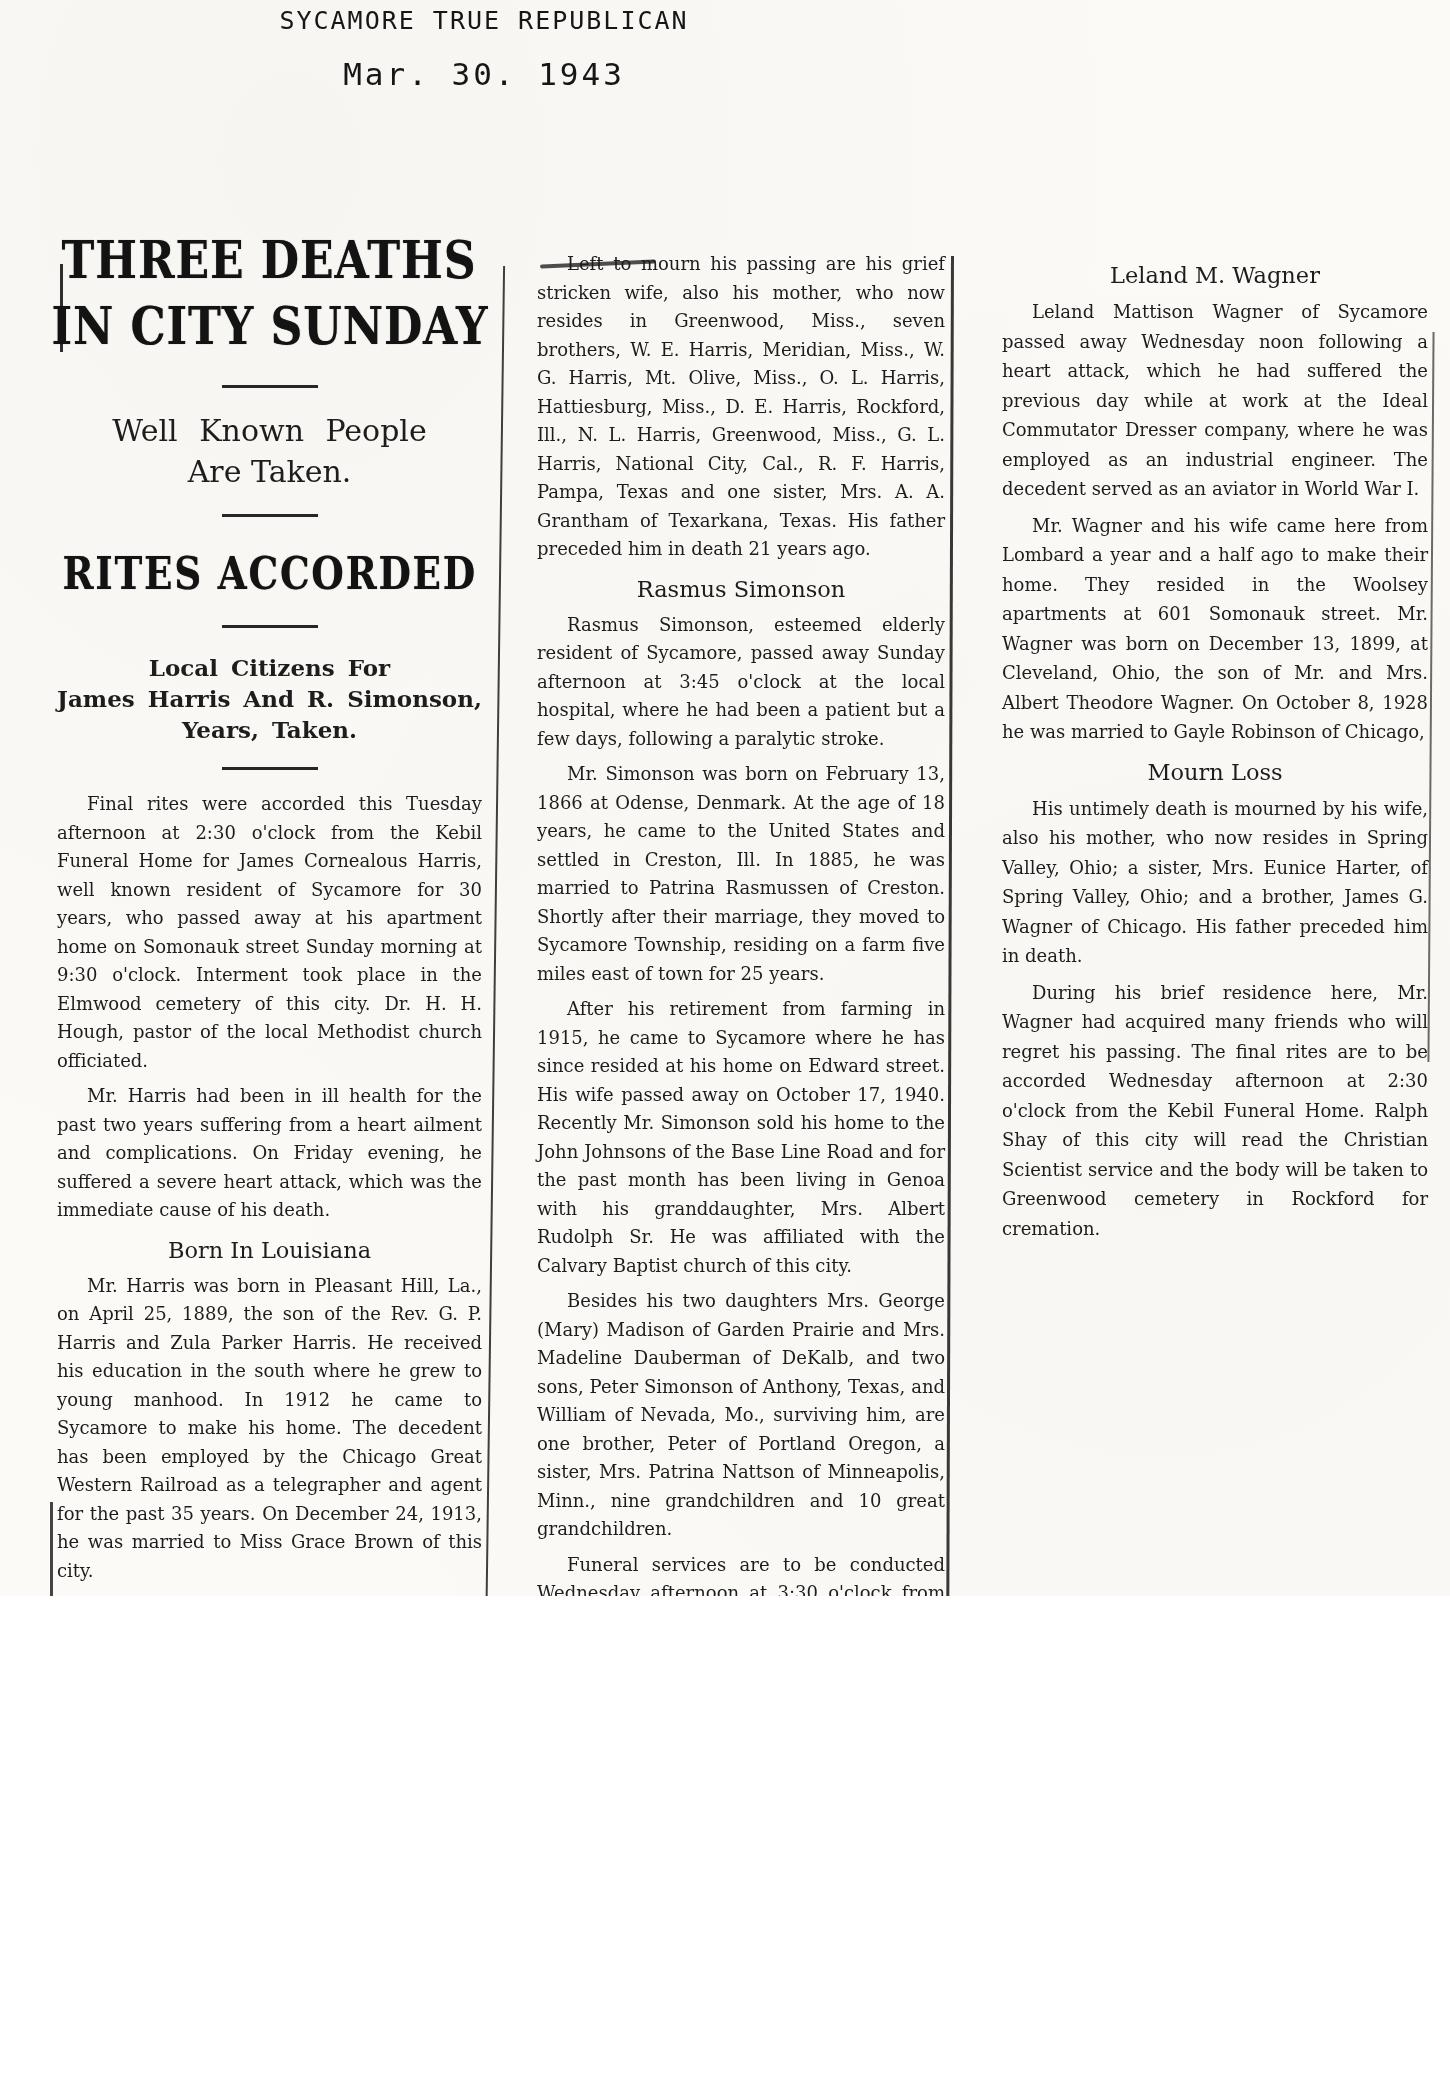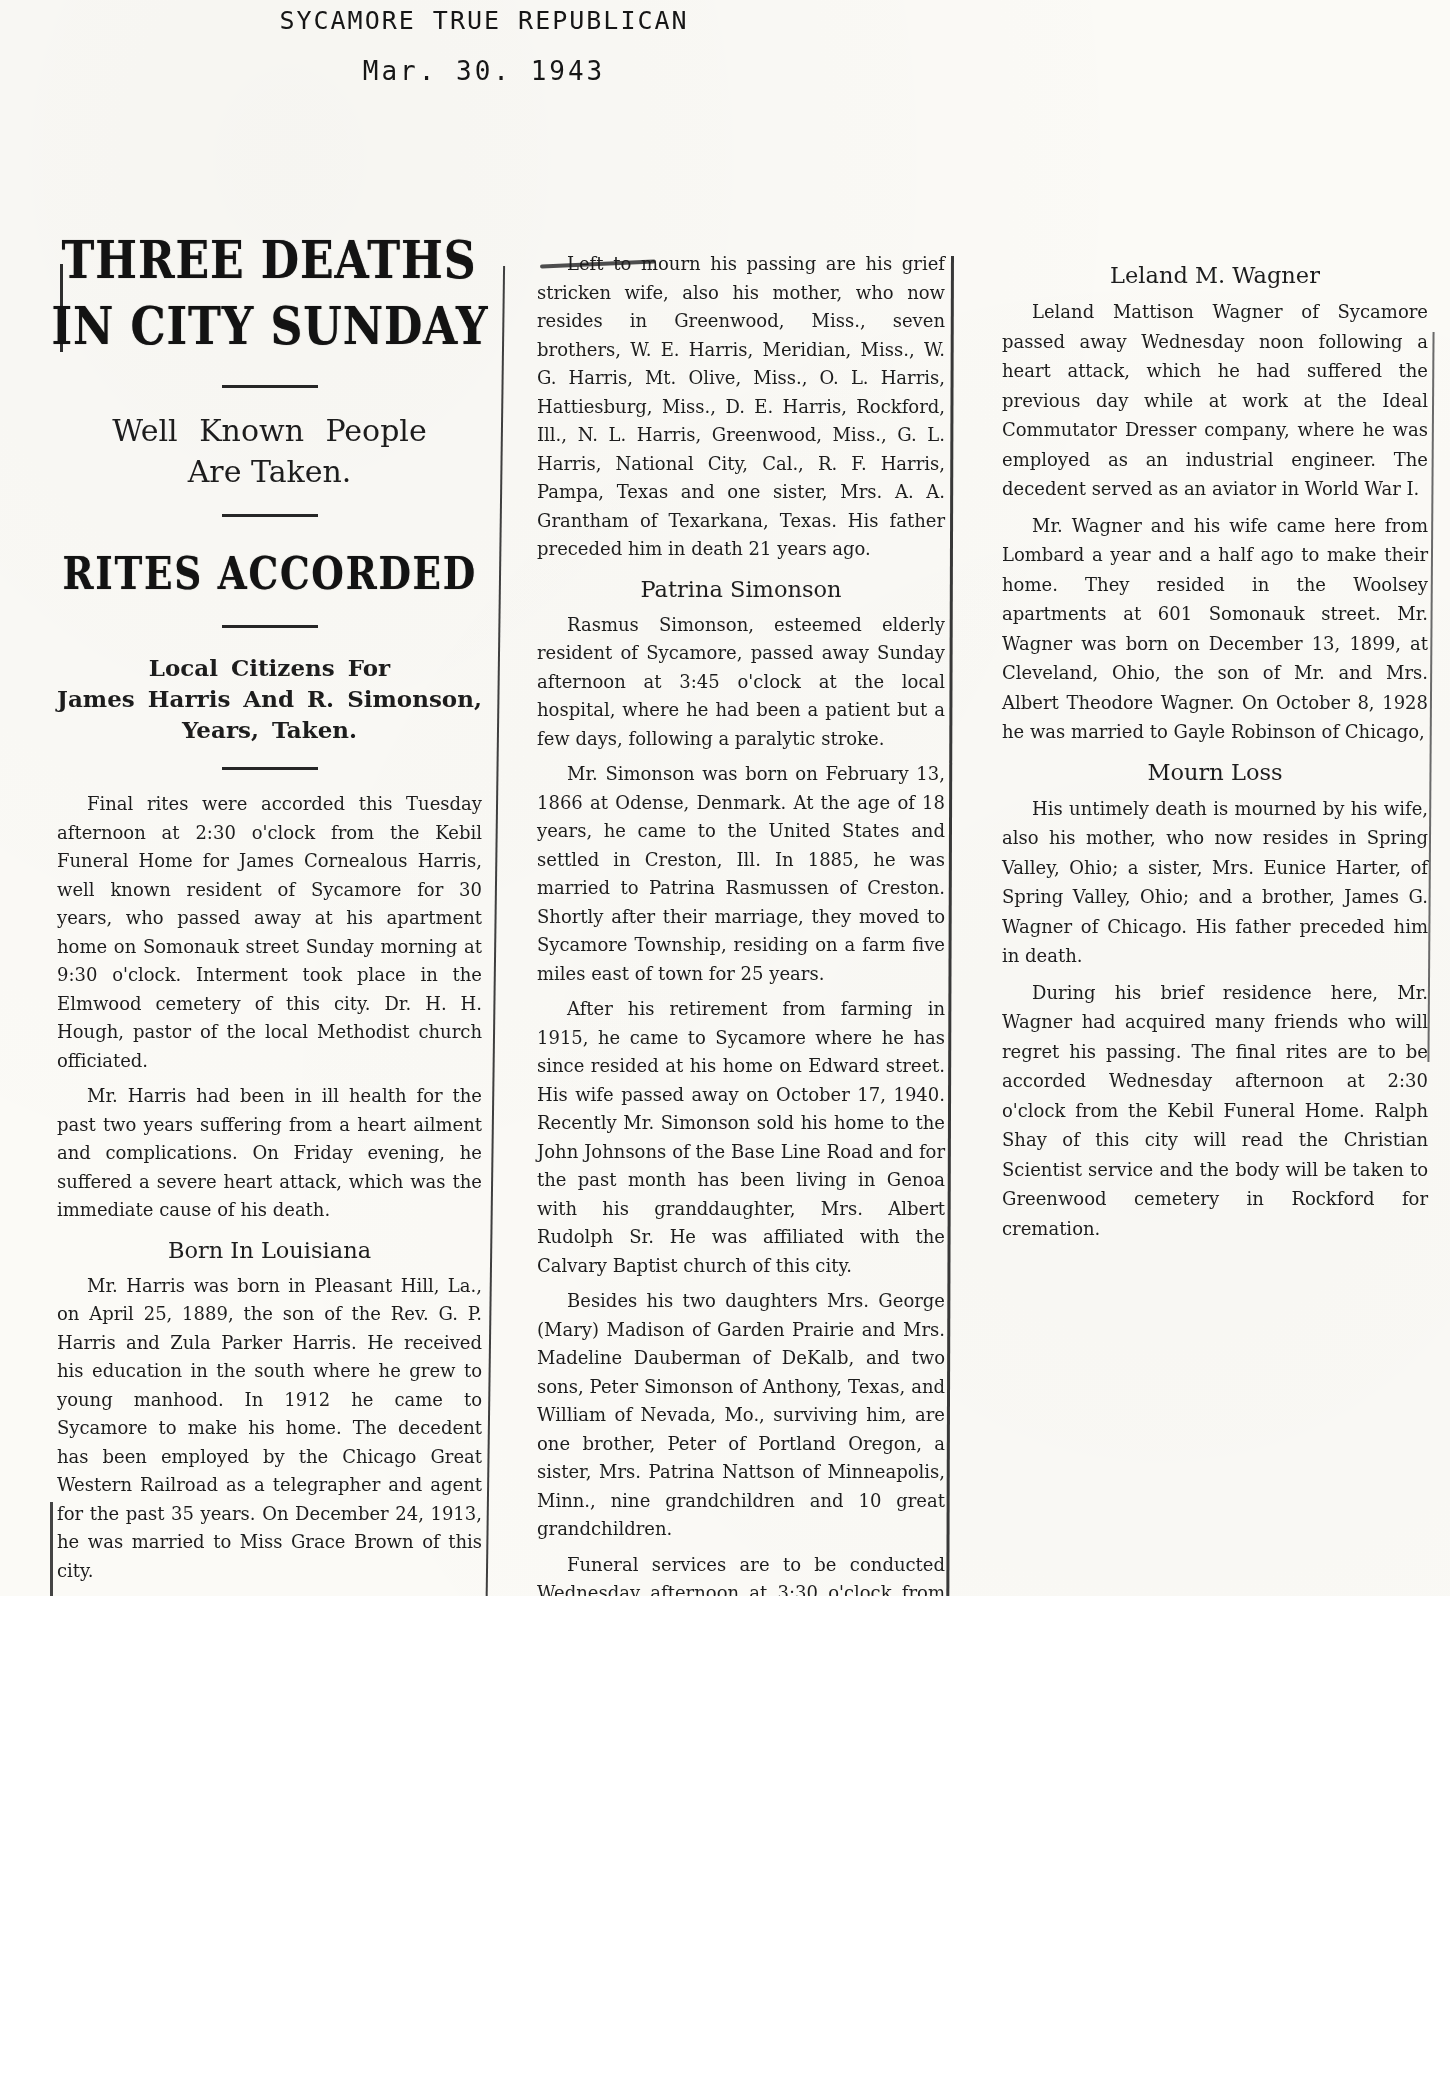--- a/index.html
+++ b/index.html
@@ -16,21 +16,21 @@
   }
 
   
   .masthead {
     position:absolute; top:6px; left:0; width:968px;
     text-align:center;
     font-family:"DejaVu Sans Mono","Liberation Mono",monospace;
     color:#161616;
   }
   .masthead .pub  { font-size:25px; letter-spacing:2px; }
-  .masthead .date { margin-top:21px; font-size:26px; letter-spacing:3px; }
+  .masthead .date { margin-top:21px; font-size:31px; letter-spacing:3px; }
 
   
   .col { position:absolute; text-align:justify; }
   .col p { margin:0 0 7px 0; text-indent:30px; font-size:18px; line-height:28.5px; }
   #col1 { left:57px;  top:227px; width:425px; }
   #col2 { left:537px; top:250px; width:408px; }
   #col3 { left:1002px;top:250px; width:426px; }
   #col3 p { line-height:29.5px; }
 
   
@@ -129,21 +129,21 @@
 
     <p>Final rites were accorded this Tuesday afternoon at 2:30 o'clock from the Kebil Funeral Home for James Cornealous Harris, well known resident of Sycamore for 30 years, who passed away at his apartment home on Somonauk street Sunday morning at 9:30 o'clock. Interment took place in the Elmwood cemetery of this city. Dr. H. H. Hough, pastor of the local Methodist church officiated.</p>
     <p>Mr. Harris had been in ill health for the past two years suffering from a heart ailment and complications. On Friday evening, he suffered a severe heart attack, which was the immediate cause of his death.</p>
     <div class="subheading">Born In Louisiana</div>
     <p>Mr. Harris was born in Pleasant Hill, La., on April 25, 1889, the son of the Rev. G. P. Harris and Zula Parker Harris. He received his education in the south where he grew to young manhood. In 1912 he came to Sycamore to make his home. The decedent has been employed by the Chicago Great Western Railroad as a telegrapher and agent for the past 35 years. On December 24, 1913, he was married to Miss Grace Brown of this city.</p>
     <p>Mr. Harris possessed a friendly disposition and will be missed by many in this community. He was a member of the Odd Fellows lodge for a number of years.</p>
   </div>
 
   <div class="col" id="col2">
     <p>Left to mourn his passing are his grief stricken wife, also his mother, who now resides in Greenwood, Miss., seven brothers, W. E. Harris, Meridian, Miss., W. G. Harris, Mt. Olive, Miss., O. L. Harris, Hattiesburg, Miss., D. E. Harris, Rockford, Ill., N. L. Harris, Greenwood, Miss., G. L. Harris, National City, Cal., R. F. Harris, Pampa, Texas and one sister, Mrs. A. A. Grantham of Texarkana, Texas. His father preceded him in death 21 years ago.</p>
-    <div class="subheading">Patrina Simonson</div>
+    <div class="subheading">Rasmus Simonson</div>
     <p>Rasmus Simonson, esteemed elderly resident of Sycamore, passed away Sunday afternoon at 3:45 o'clock at the local hospital, where he had been a patient but a few days, following a paralytic stroke.</p>
     <p>Mr. Simonson was born on February 13, 1866 at Odense, Denmark. At the age of 18 years, he came to the United States and settled in Creston, Ill. In 1885, he was married to Patrina Rasmussen of Creston. Shortly after their marriage, they moved to Sycamore Township, residing on a farm five miles east of town for 25 years.</p>
     <p>After his retirement from farming in 1915, he came to Sycamore where he has since resided at his home on Edward street. His wife passed away on October 17, 1940. Recently Mr. Simonson sold his home to the John Johnsons of the Base Line Road and for the past month has been living in Genoa with his granddaughter, Mrs. Albert Rudolph Sr. He was affiliated with the Calvary Baptist church of this city.</p>
     <p>Besides his two daughters Mrs. George (Mary) Madison of Garden Prairie and Mrs. Madeline Dauberman of DeKalb, and two sons, Peter Simonson of Anthony, Texas, and William of Nevada, Mo., surviving him, are one brother, Peter of Portland Oregon, a sister, Mrs. Patrina Nattson of Minneapolis, Minn., nine grandchildren and 10 great grandchildren.</p>
     <p>Funeral services are to be conducted Wednesday afternoon at 3:30 o'clock from the Kebil Funeral Home with burial taking place in the Elmwood cemetery. Rev. R. L. Ferris, pastor of the Calvary Baptist church, will officiate.</p>
   </div>
 
   <div class="col" id="col3">
     <div class="subheading">Leland M. Wagner</div>
     <p>Leland Mattison Wagner of Sycamore passed away Wednesday noon following a heart attack, which he had suffered the previous day while at work at the Ideal Commutator Dresser company, where he was employed as an industrial engineer. The decedent served as an aviator in World War I.</p>

